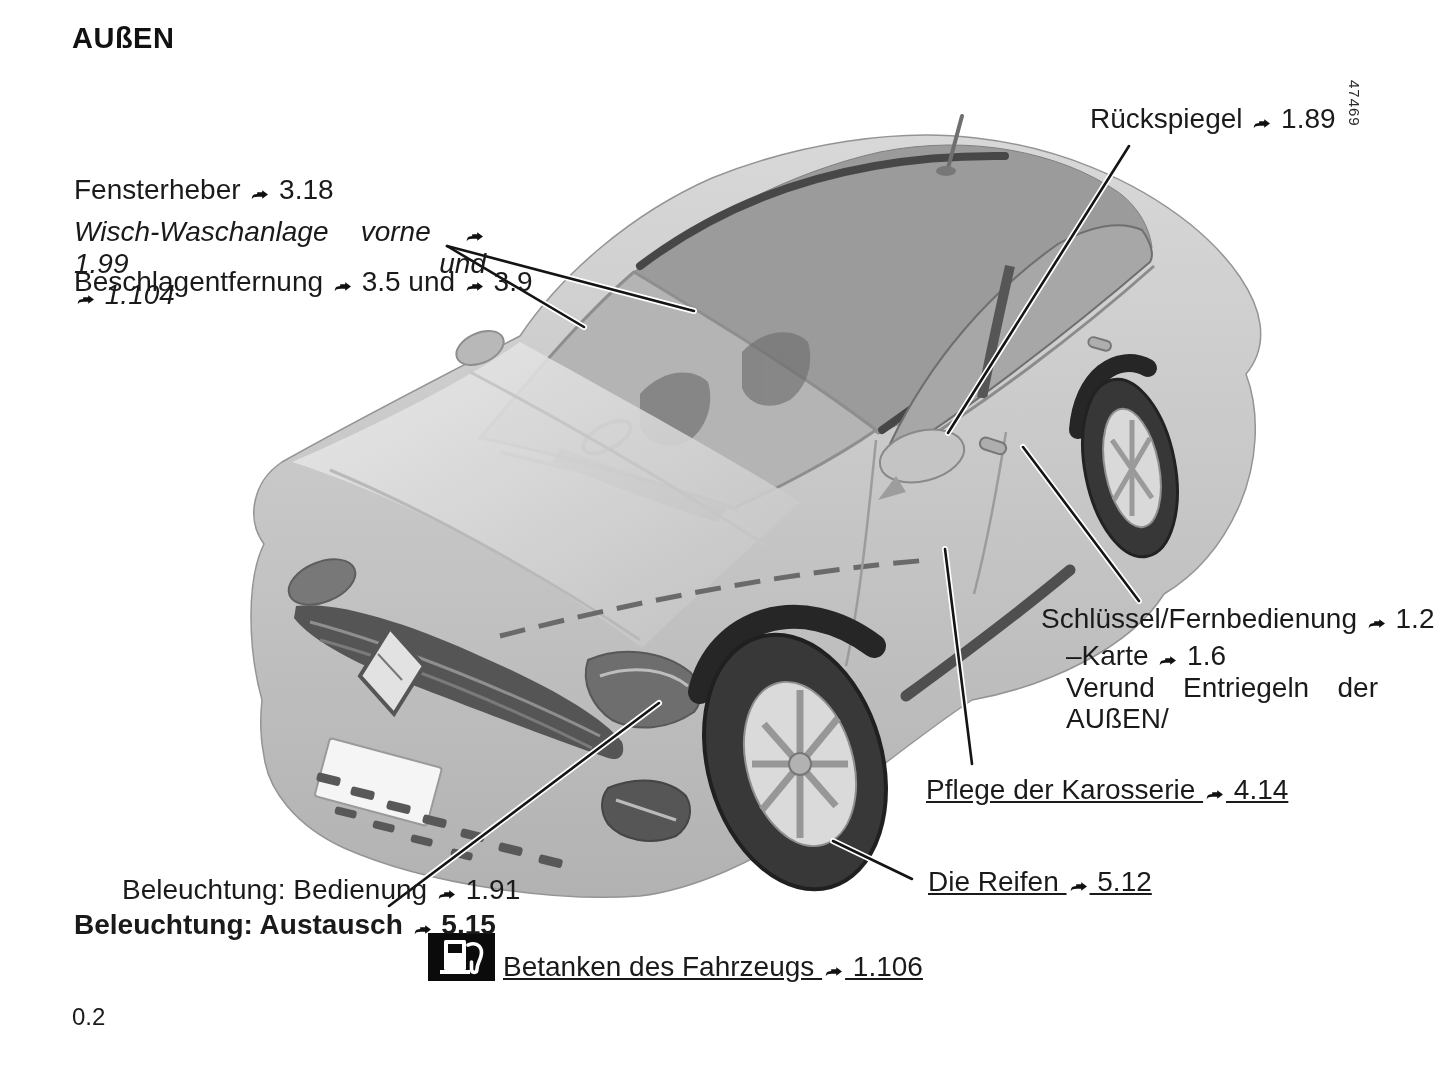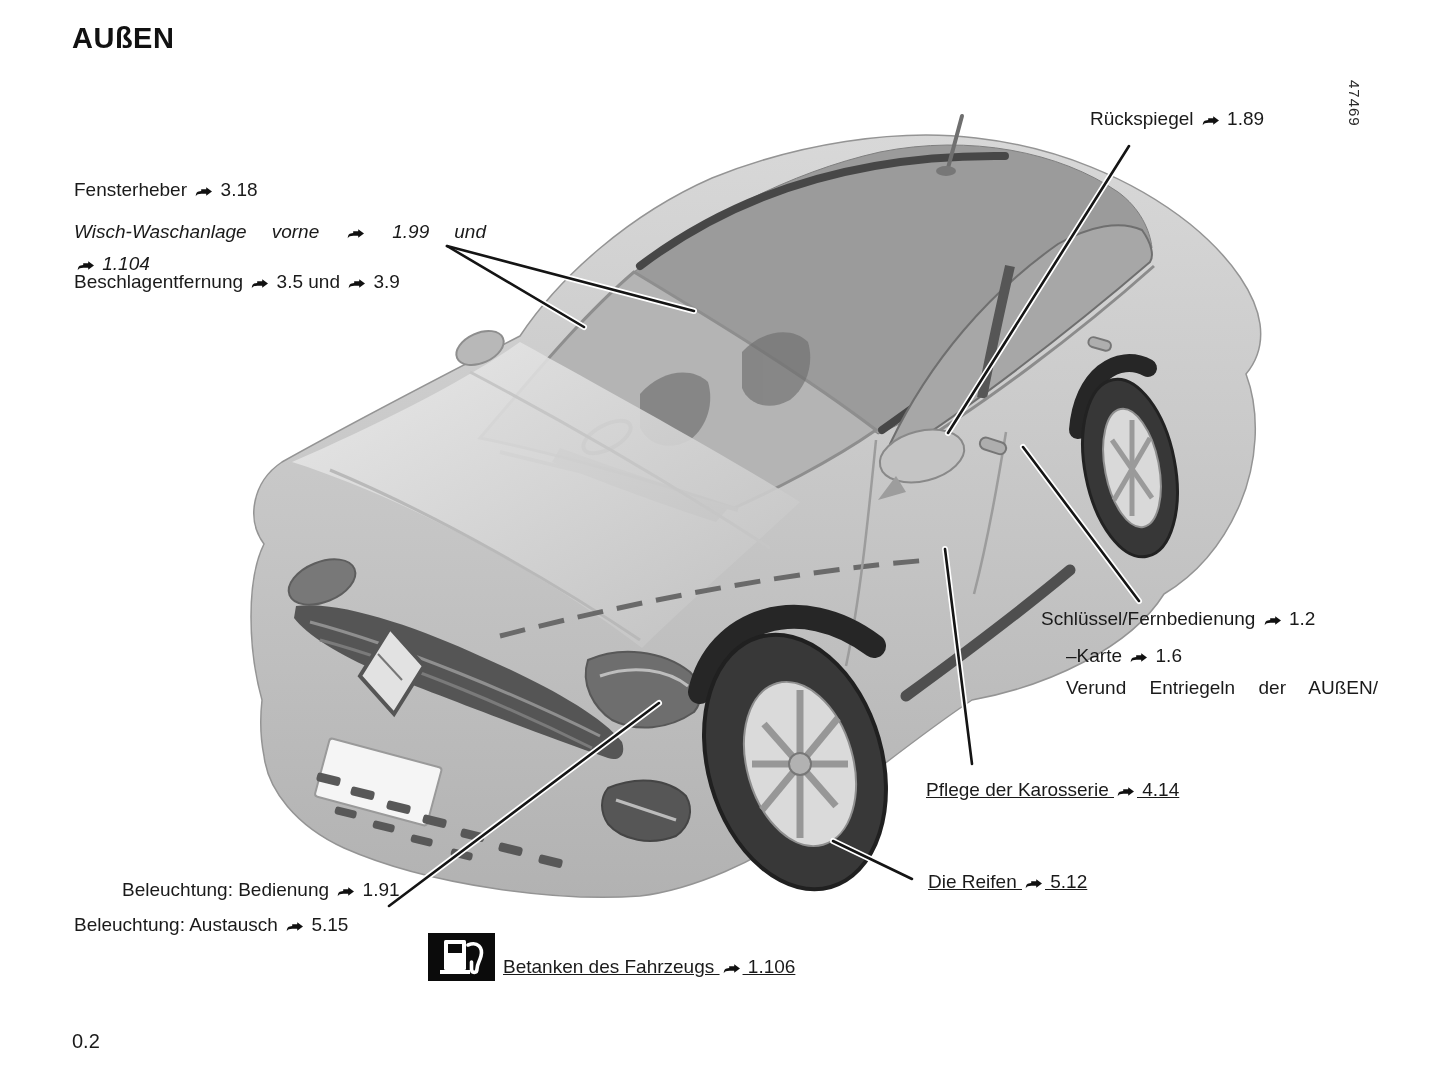--- a/index.html
+++ b/index.html
@@ -11,22 +11,22 @@
   #art{position:absolute;left:0;top:0;width:1445px;height:1070px;}
   .page-title{
     position:absolute;left:72px;top:22px;margin:0;
     font-size:29px;font-weight:bold;letter-spacing:.5px;color:#111;
   }
   .figcode{
     position:absolute;left:1346px;top:80px;
     writing-mode:vertical-rl;text-orientation:mixed;
     font-size:15px;letter-spacing:1px;color:#2a2a2a;
   }
-  .pagenum{position:absolute;left:72px;top:1030px;font-size:20px;}
-  .label{position:absolute;font-size:19px;line-height:31px;}
+  .pagenum{position:absolute;left:72px;top:1003px;font-size:24px;}
+  .label{position:absolute;font-size:28px;line-height:31px;}
   .label .line{white-space:nowrap;}
   .label .line.justify{white-space:normal;text-align:justify;text-align-last:justify;}
   .arrow{display:inline-block;margin:0 3px;vertical-align:-1px;}
   .arrow svg{width:17px;height:11px;display:inline-block;}
   .fuel-badge{
     position:absolute;left:428px;top:933px;width:67px;height:48px;
     background:#0b0b0b;display:flex;align-items:center;justify-content:center;
   }
 </style>
 </head>
@@ -225,21 +225,21 @@
     <div class="label" style="left: 928px; top: 866px; text-decoration: underline;">
       <div class="line">Die Reifen <span class="arrow"><svg viewBox="0 0 22 12">
             <path fill="#111" d="M1,12 C1.2,7.4 3,5.6 8,5.3 L8,3.1 L14.5,3.1 L14.5,0.4 L22,6 L14.5,11.6 L14.5,8.9 L8.5,8.9 C4.4,8.9 2.4,9.9 1,12 Z"></path>
           </svg></span> 5.12</div>
     </div>
     <div class="label" style="left: 74px; top: 874px; margin-left: 48px;">
       <div class="line">Beleuchtung: Bedienung <span class="arrow"><svg viewBox="0 0 22 12">
             <path fill="#111" d="M1,12 C1.2,7.4 3,5.6 8,5.3 L8,3.1 L14.5,3.1 L14.5,0.4 L22,6 L14.5,11.6 L14.5,8.9 L8.5,8.9 C4.4,8.9 2.4,9.9 1,12 Z"></path>
           </svg></span> 1.91</div>
     </div>
-    <div class="label" style="left: 74px; top: 909px;">
+    <div class="label" style="left: 74px; top: 909px; font-weight: bold;">
       <div class="line">Beleuchtung: Austausch <span class="arrow"><svg viewBox="0 0 22 12">
             <path fill="#111" d="M1,12 C1.2,7.4 3,5.6 8,5.3 L8,3.1 L14.5,3.1 L14.5,0.4 L22,6 L14.5,11.6 L14.5,8.9 L8.5,8.9 C4.4,8.9 2.4,9.9 1,12 Z"></path>
           </svg></span> 5.15</div>
     </div>
     <div class="label" style="left: 503px; top: 951px; text-decoration: underline;">
       <div class="line">Betanken des Fahrzeugs <span class="arrow"><svg viewBox="0 0 22 12">
             <path fill="#111" d="M1,12 C1.2,7.4 3,5.6 8,5.3 L8,3.1 L14.5,3.1 L14.5,0.4 L22,6 L14.5,11.6 L14.5,8.9 L8.5,8.9 C4.4,8.9 2.4,9.9 1,12 Z"></path>
           </svg></span> 1.106</div>
     </div>
   </div>

